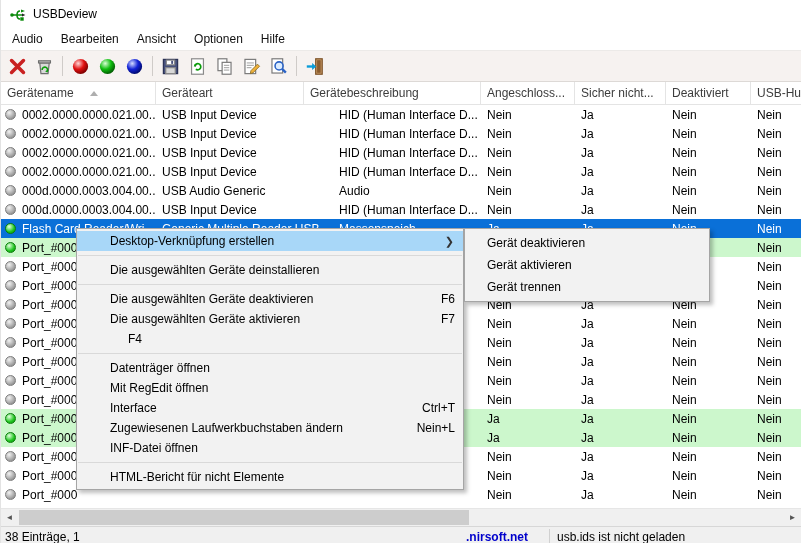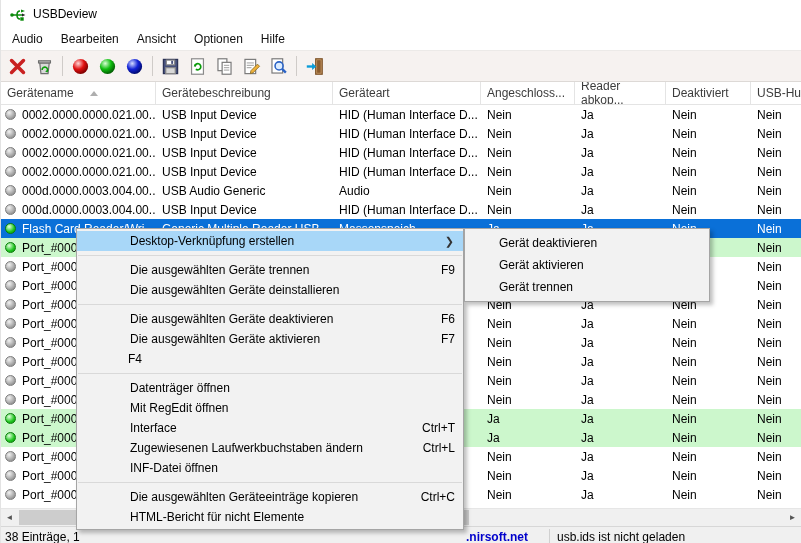--- a/index.html
+++ b/index.html
@@ -40,28 +40,28 @@
   .sthumb{position:absolute;left:1px;top:1px;height:15px;width:450px;background:#cdcdcd;}
   
   .statusbar{height:21px;background:#f0f0f0;border-top:1px solid #d7d7d7;position:relative;font-size:12px;}
   .sb-left{position:absolute;left:4px;top:3px;color:#000;white-space:nowrap;}
   .sb-link{position:absolute;left:465px;top:3px;color:#0000cc;font-weight:bold;white-space:nowrap;}
   .sb-div{position:absolute;left:548px;top:2px;bottom:2px;width:1px;background:#d0d0d0;}
   .sb-right{position:absolute;left:556px;top:3px;color:#000;white-space:nowrap;}
   
   .ctxmenu{position:absolute;left:75px;top:228px;width:388px;background:#f2f2f2;border:1px solid #a5a5a5;box-shadow:3px 3px 4px rgba(0,0,0,.25);padding:2px 0;z-index:10;box-sizing:border-box;}
   .mrow{height:20px;display:flex;align-items:center;padding:0 8px 0 33px;position:relative;}
-  .mrow .mlabel{flex:1;white-space:nowrap;margin-left:20px;}
+  .mrow .mlabel{flex:1;white-space:nowrap;}
   .mrow .mshort{margin-left:18px;white-space:nowrap;}
   .mrow .marrow{position:absolute;right:9px;font-size:11px;color:#333;}
   .mrow.hl{background:#a8d7f8;}
   .msep{height:1px;background:#d9d9d9;margin:4px 1px;}
   
   .submenu{position:absolute;left:463px;top:228px;width:246px;background:#f2f2f2;border:1px solid #a5a5a5;box-shadow:3px 3px 4px rgba(0,0,0,.25);padding:3px 0;z-index:11;box-sizing:border-box;}
-  .smrow{height:22px;display:flex;align-items:center;padding-left:34px;white-space:nowrap;}
+  .smrow{height:22px;display:flex;align-items:center;padding-left:22px;white-space:nowrap;}
 </style>
 </head>
 <body>
 
 <div id="app">
 
   <div class="titlebar">
     <span style="display:inline-flex;">
       <svg width="17" height="17" viewBox="0 0 17 17">
         <circle cx="3" cy="9" r="1.8" fill="#0a8a0a"></circle>
@@ -201,31 +201,31 @@
           </svg>
         </span>
       </div>
     </div>
 
   <div class="lheader">
       <div class="hcell" style="width: 155px;">
         <span>Gerätename</span>
         <span class="sortglyph"></span>
       </div>
+      <div class="hcell" style="width: 148px;">
+        <span>Geräteart</span>
+      </div>
       <div class="hcell" style="width: 177px;">
         <span>Gerätebeschreibung</span>
       </div>
-      <div class="hcell" style="width: 148px;">
-        <span>Geräteart</span>
-      </div>
       <div class="hcell" style="width: 94px;">
         <span>Angeschloss...</span>
       </div>
       <div class="hcell" style="width: 91px;">
-        <span>Reader abkop...</span>
+        <span>Sicher nicht...</span>
       </div>
       <div class="hcell" style="width: 85px;">
         <span>Deaktiviert</span>
       </div>
       <div class="hcell" style="width: 60px;">
         <span>USB-Hub</span>
       </div>
     </div>
 
   <div class="rows">
@@ -498,24 +498,20 @@
     <span class="sb-right">usb.ids ist nicht geladen</span>
   </div>
 
   <div class="ctxmenu">
       <div class="mrow hl">
         <span class="mlabel">Desktop-Verknüpfung erstellen</span>
         <span class="marrow">❯</span>
       </div>
       <div class="msep"></div>
       <div class="mrow">
-        <span class="mlabel">Die ausgewählten Geräte trennen</span>
-        <span class="mshort">F9</span>
-      </div>
-      <div class="mrow">
         <span class="mlabel">Die ausgewählten Geräte deinstallieren</span>
       </div>
       <div class="msep"></div>
       <div class="mrow">
         <span class="mlabel">Die ausgewählten Geräte deaktivieren</span>
         <span class="mshort">F6</span>
       </div>
       <div class="mrow">
         <span class="mlabel">Die ausgewählten Geräte aktivieren</span>
         <span class="mshort">F7</span>
@@ -529,30 +525,26 @@
       </div>
       <div class="mrow">
         <span class="mlabel">Mit RegEdit öffnen</span>
       </div>
       <div class="mrow">
         <span class="mlabel">Interface</span>
         <span class="mshort">Ctrl+T</span>
       </div>
       <div class="mrow">
         <span class="mlabel">Zugewiesenen Laufwerkbuchstaben ändern</span>
-        <span class="mshort">Ctrl+L</span>
+        <span class="mshort">Nein+L</span>
       </div>
       <div class="mrow">
         <span class="mlabel">INF-Datei öffnen</span>
       </div>
       <div class="msep"></div>
-      <div class="mrow">
-        <span class="mlabel">Die ausgewählten Geräteeinträge kopieren</span>
-        <span class="mshort">Ctrl+C</span>
-      </div>
       <div class="mrow">
         <span class="mlabel">HTML-Bericht für nicht Elemente</span>
       </div>
     </div>
 
   <div class="submenu">
       <div class="smrow">Gerät deaktivieren</div>
       <div class="smrow">Gerät aktivieren</div>
       <div class="smrow">Gerät trennen</div>
     </div>

